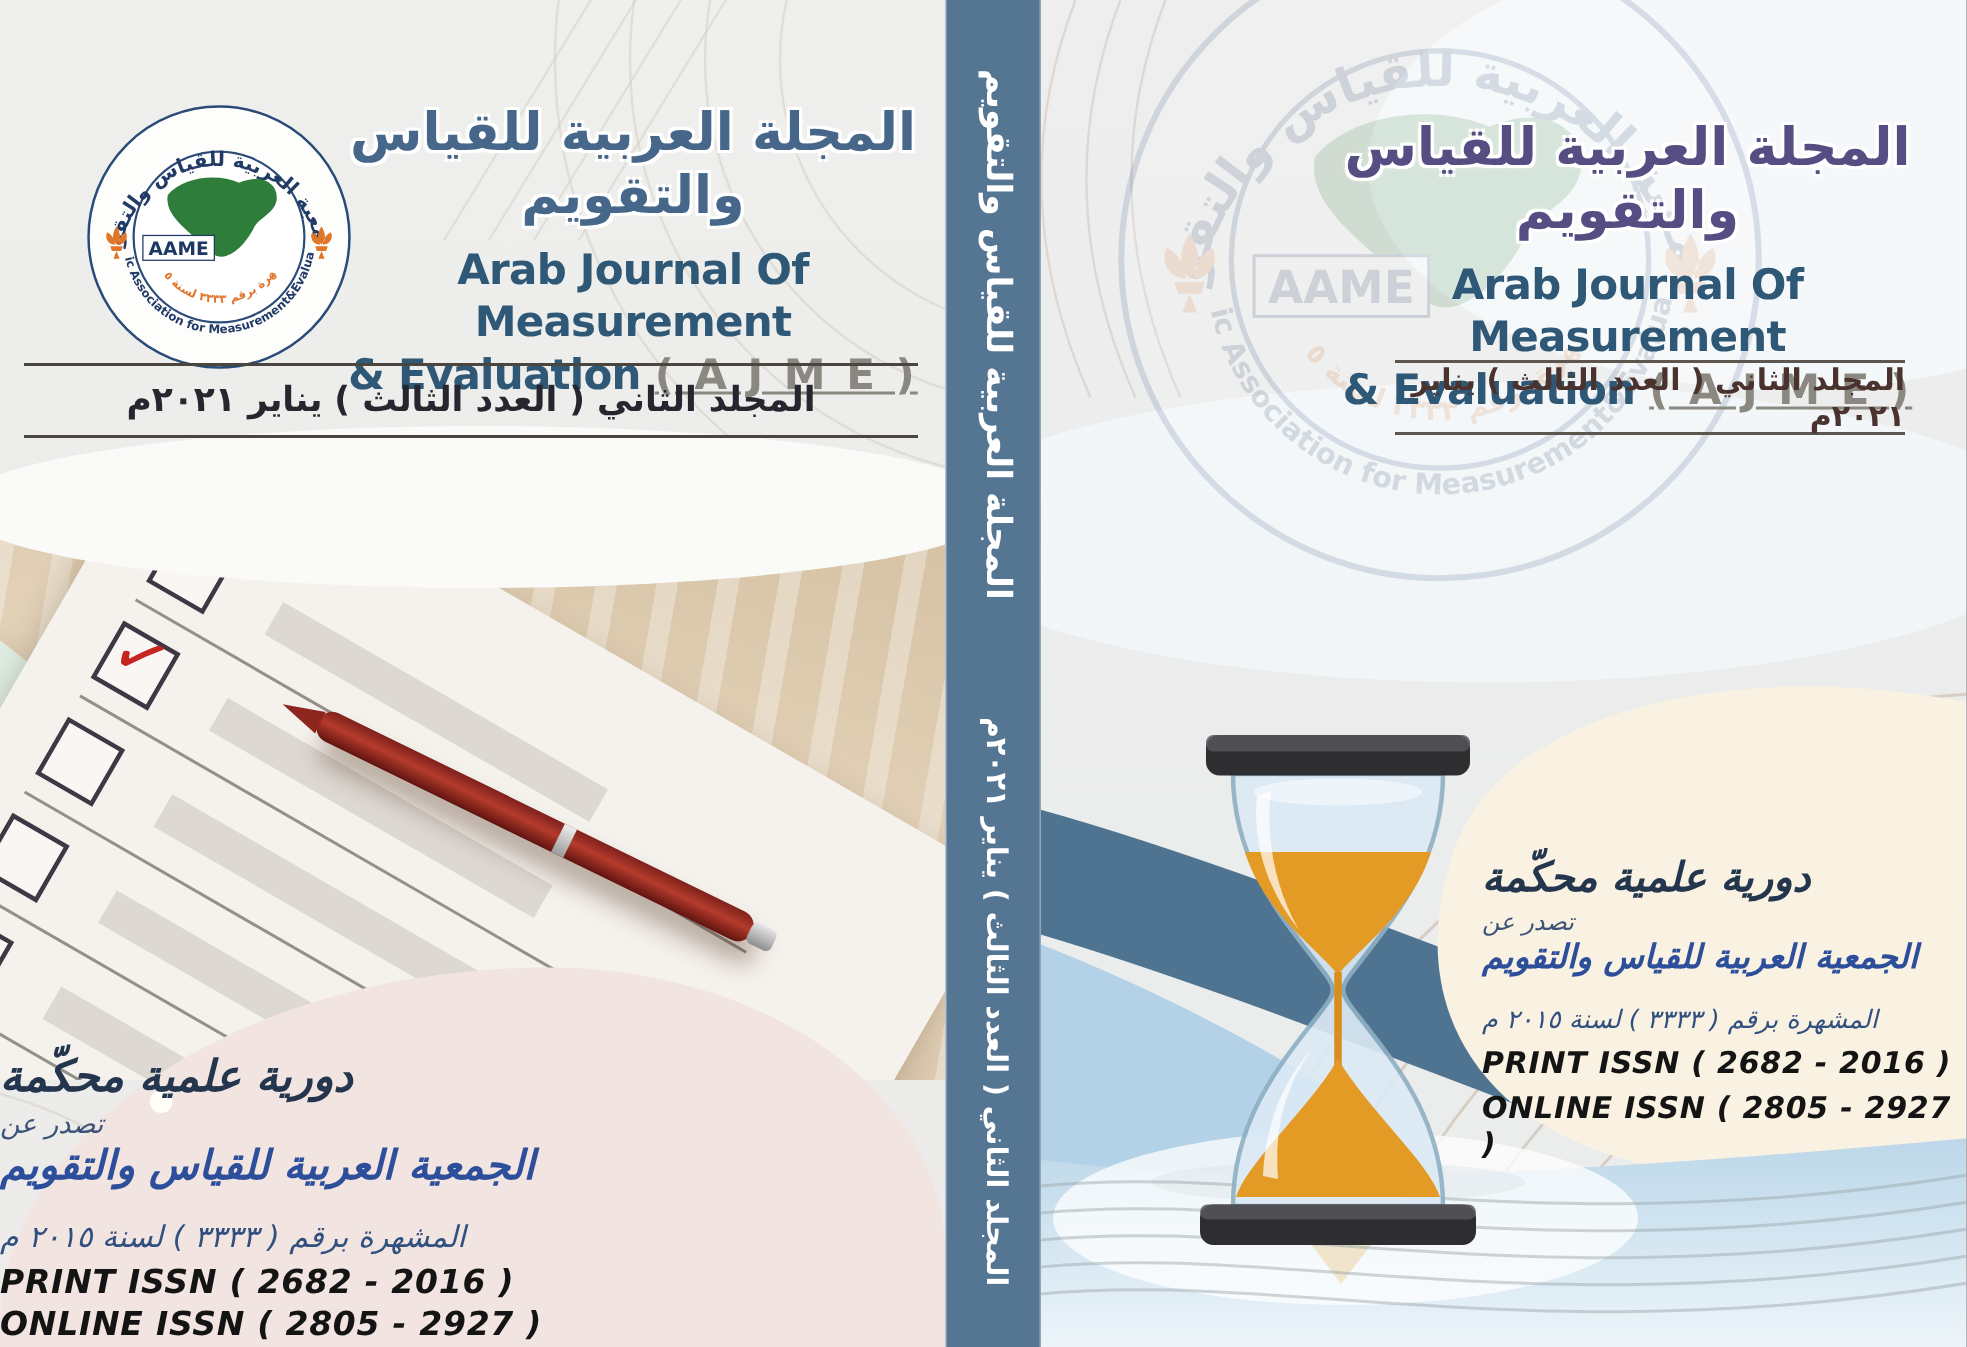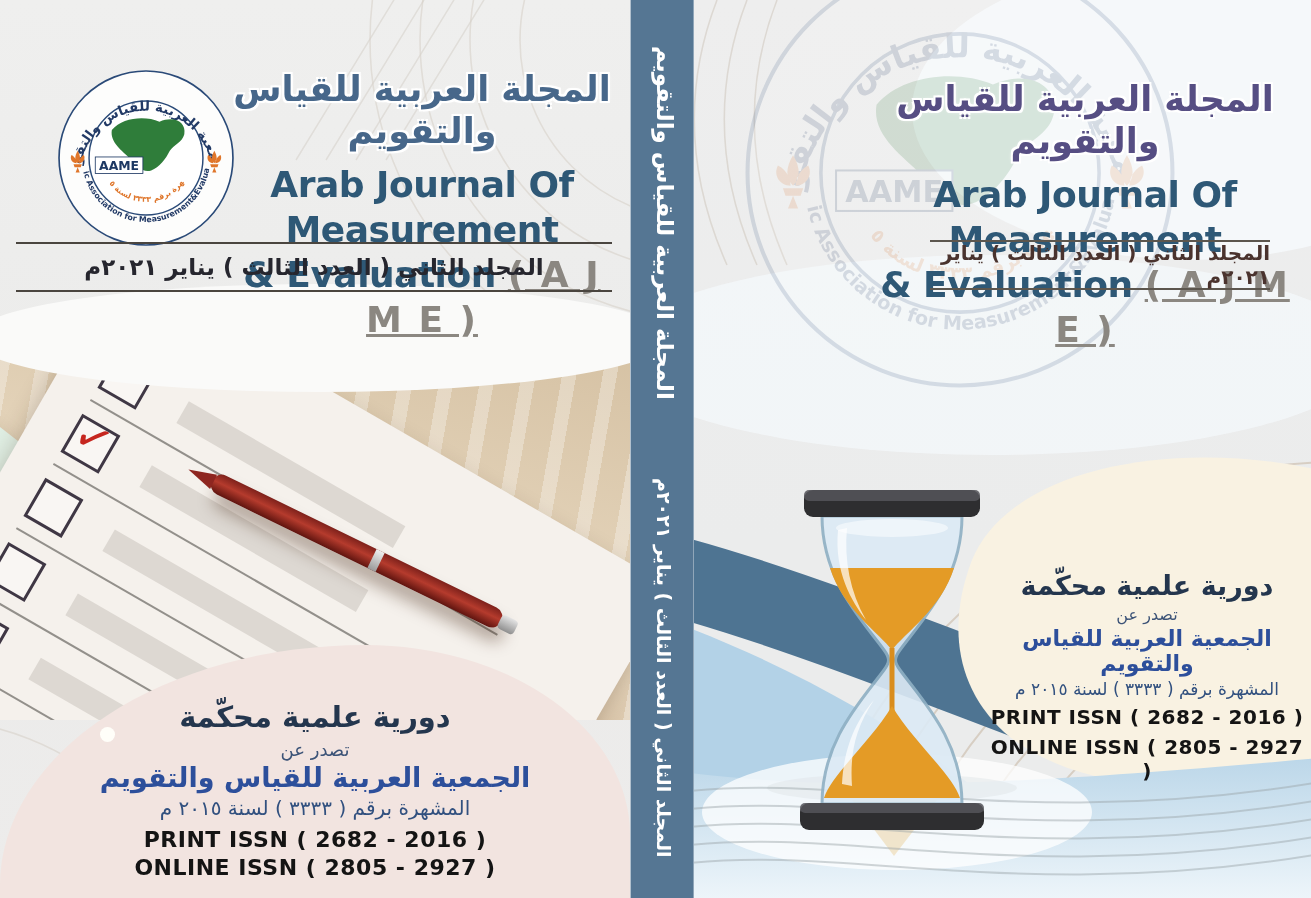--- a/index.html
+++ b/index.html
@@ -10,21 +10,21 @@
   }
   
   .back-cover{position:absolute;left:0;top:0;width:630px;height:898px;
     background:linear-gradient(180deg,#efefee 0%,#ebebea 55%,#edeceb 100%);overflow:hidden;}
   .bg-svg{position:absolute;left:0;top:0;z-index:0;}
   .logo-svg{position:absolute;left:58px;top:70px;z-index:3;}
   .back-titles{position:absolute;left:226px;top:68px;width:392px;text-align:center;z-index:3;}
   .title-ar{direction:rtl;font-size:35px;font-weight:700;line-height:1.2;color:#47678a;
     text-shadow:-2px -2px 0 #fff,2px -2px 0 #fff,-2px 2px 0 #fff,2px 2px 0 #fff,0 0 5px #fff;}
   .front-cover .title-ar{color:#564e83;}
-  .title-en{margin-top:10px;font-size:36px;font-weight:700;color:#2e5876;line-height:1.25;letter-spacing:-0.5px;}
+  .title-en{margin-top:10px;font-size:28px;font-weight:700;color:#2e5876;line-height:1.25;letter-spacing:-0.5px;}
   .ajme{color:#8b8781;letter-spacing:2px;text-decoration:underline;}
   .issue-band{position:absolute;z-index:3;border-top:2px solid #4a453f;border-bottom:2px solid #4a453f;
     display:flex;align-items:center;justify-content:center;}
   .back-band{left:16px;width:596px;top:242px;height:46px;}
   .issue-text{direction:rtl;font-size:23px;font-weight:600;color:#26262e;}
   
   .photo{position:absolute;left:0;top:338px;width:630px;height:382px;overflow:hidden;z-index:1;
     background:linear-gradient(15deg,#c9ae8f 0%,#e6d6bd 45%,#d5c1a3 100%);}
   .wood-stripes{position:absolute;inset:0;
     background:repeating-linear-gradient(100deg,rgba(255,255,255,.30) 0 14px,rgba(0,0,0,0) 14px 40px);}
@@ -47,26 +47,26 @@
     border-right:28px solid #8e2620;border-top:8px solid transparent;border-bottom:8px solid transparent;}
   .pen::after{content:"";position:absolute;right:-16px;top:3px;width:18px;height:15px;border-radius:4px;
     background:linear-gradient(180deg,#e4e4e4,#8f8f8f);}
   .pen-ring{position:absolute;left:178px;top:0;width:9px;height:100%;
     background:linear-gradient(180deg,#eee,#9a9a9a);}
   .top-swoosh{position:absolute;left:-30px;top:284px;width:700px;height:108px;background:#fafaf9;
     border-radius:50%;z-index:2;}
   .pink-blob{position:absolute;left:0;top:645px;width:630px;height:253px;background:#f2e4e0;
     border-radius:58% 42% 0 0 / 95% 75% 0 0;z-index:2;}
   .pink-dot{position:absolute;left:100px;top:82px;width:15px;height:15px;border-radius:50%;background:#fffef9;}
-  .info-block{position:absolute;z-index:3;text-align:center;}
+  .info-block{position:absolute;z-index:3;text-align:left;font-style:italic;}
   .back-info{left:0;top:700px;width:630px;}
   .t-refereed{direction:rtl;font-size:29px;font-weight:700;color:#24364e;}
   .t-issuedby{direction:rtl;font-size:18px;color:#3c5377;margin-top:5px;}
   .t-assoc{direction:rtl;font-size:27px;font-weight:700;color:#2d4f9b;margin-top:2px;}
-  .t-reg{direction:rtl;font-size:20px;color:#31507f;margin-top:3px;}
+  .t-reg{direction:rtl;font-size:20px;color:#31507f;margin-top:19px;}
   .t-issn{font-size:22px;font-weight:700;color:#141414;margin-top:7px;letter-spacing:.5px;}
   .t-issn.online{margin-top:3px;}
   
   .spine{position:absolute;left:630px;top:0;width:62px;height:898px;background:#557693;z-index:4;
     border-left:1px solid rgba(255,255,255,.55);border-right:1px solid rgba(255,255,255,.35);}
   .spine-text{position:absolute;white-space:nowrap;color:#fff;transform:rotate(90deg);
     transform-origin:0 0;direction:rtl;}
   .spine-title{left:47px;top:46px;font-size:23px;font-weight:700;}
   .spine-issue{left:44px;top:478px;font-size:19px;font-weight:600;}
   

